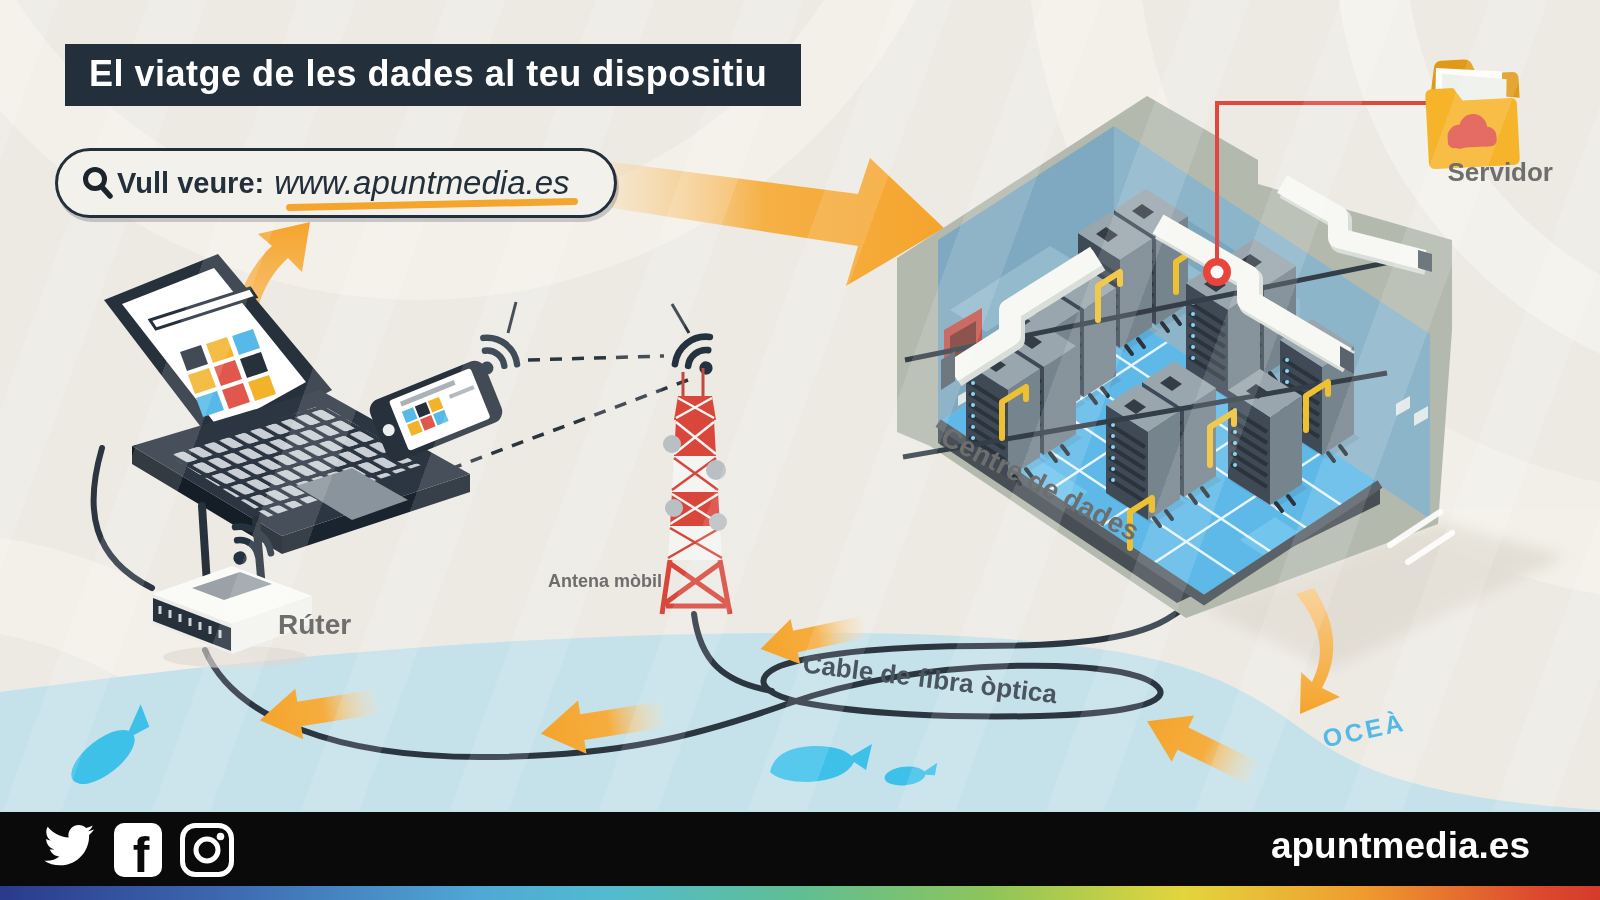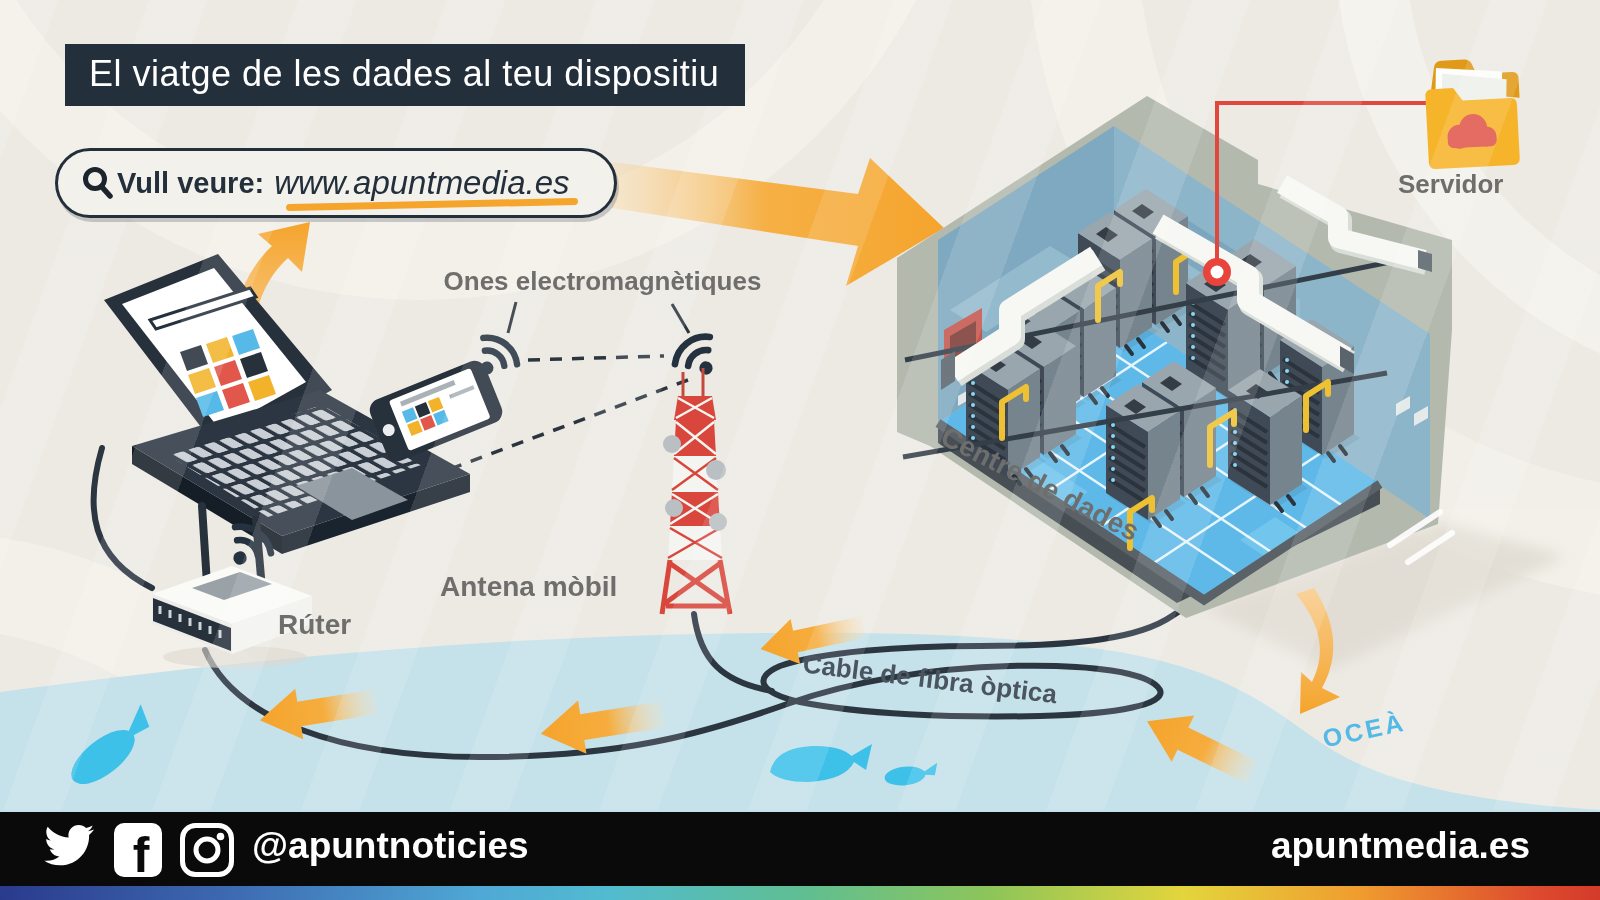--- a/index.html
+++ b/index.html
@@ -4,35 +4,35 @@
 <style>
   html,body{margin:0;padding:0;background:#555;}
   .stage{position:relative;width:1600px;height:900px;overflow:hidden;
          background:#edeae4;font-family:"Liberation Sans",sans-serif;}
   .stage svg{display:block;}
   #scene{position:absolute;left:0;top:0;}
   .stripes{position:absolute;left:0;top:0;width:1600px;height:810px;
     background:repeating-linear-gradient(110deg,rgba(255,255,255,.45) 0 55px,rgba(255,255,255,0) 55px 140px);
     opacity:.28;pointer-events:none;}
   .title{position:absolute;left:65px;top:44px;background:#232f3b;color:#fff;
-    font-weight:normal;font-size:36px;padding:9px 26px 11px 24px;letter-spacing:.5px;}
+    font-weight:bold;font-size:36px;padding:9px 34px 11px 24px;letter-spacing:.5px;}
   .searchbar{position:absolute;left:55px;top:148px;width:556px;height:64px;
     background:#f3f1ec;border:3px solid #232f3b;border-radius:36px;
     box-shadow:2px 4px 0 rgba(35,47,59,.22);display:flex;align-items:center;}
   .searchbar .mag{margin-left:22px;flex:0 0 auto;}
   .search-prefix{color:#232f3b;font-weight:bold;font-size:29px;margin-left:1px;white-space:nowrap;}
   .search-url{color:#232f3b;font-style:italic;font-size:33px;margin-left:10px;white-space:nowrap;}
   .underline{position:absolute;left:228px;top:50px;width:292px;height:7px;background:#f5a42c;
     border-radius:4px;transform:rotate(-1.2deg);}
   .label{position:absolute;color:#6e6e6d;font-weight:bold;}
   .lbl-waves{left:430px;top:266px;width:345px;text-align:center;font-size:26px;}
-  .lbl-antenna{left:440px;top:571px;width:222px;text-align:left;font-size:28px;}
+  .lbl-antenna{left:440px;top:571px;width:222px;text-align:right;font-size:18px;}
   .lbl-router{left:278px;top:609px;font-size:28px;}
   .lbl-dc{left:930px;top:472px;width:235px;font-size:28px;transform:rotate(27deg);}
-  .lbl-server{left:1398px;top:169px;width:155px;text-align:left;font-size:26px;}
+  .lbl-server{left:1398px;top:157px;width:155px;text-align:right;font-size:26px;}
   .lbl-cable{left:802px;top:665px;width:275px;font-size:26px;color:#4b5560;transform:rotate(7deg);}
   .lbl-ocean{left:1322px;top:716px;font-size:25px;color:#53b9e7;letter-spacing:3px;transform:rotate(-12deg);}
   .footer{position:absolute;left:0;top:812px;width:1600px;height:74px;background:#0a0a0a;}
   .footer .icons{position:absolute;left:42px;top:10px;}
   .footer-handle{position:absolute;left:252px;top:13px;color:#fff;font-weight:bold;font-size:37px;}
   .footer-site{position:absolute;right:70px;top:13px;color:#fff;font-weight:bold;font-size:37px;margin-left:23px;}
   .rainbow{position:absolute;left:0;top:886px;width:1600px;height:14px;
     background:linear-gradient(90deg,#2a3a8c 0%,#3e6cb3 15%,#4fa8d5 30%,#52bbd0 38%,#5fbe93 50%,#8ec559 62%,#e3d53c 74%,#f09c2f 85%,#dd4a2e 96%,#d43b2a 100%);}
 </style>
 </head>
@@ -353,21 +353,20 @@
 <div class="searchbar">
   <svg class="mag" width="36" height="36" viewBox="0 0 36 36">
     <circle cx="15" cy="14" r="9.5" fill="none" stroke="#1c242d" stroke-width="5"></circle>
     <line x1="21.5" y1="21.5" x2="30" y2="31" stroke="#1c242d" stroke-width="5.5" stroke-linecap="round"></line>
   </svg>
   <span class="search-prefix">Vull veure:</span>
   <span class="search-url">www.apuntmedia.es</span>
   <div class="underline"></div>
 </div>
 
-<div class="label lbl-waves">Ones electromagnètiques</div>
 <div class="label lbl-antenna">Antena mòbil</div>
 <div class="label lbl-router">Rúter</div>
 <div class="label lbl-dc">Centre de dades</div>
 <div class="label lbl-server">Servidor</div>
 <div class="label lbl-cable">Cable de fibra òptica</div>
 <div class="label lbl-ocean">OCEÀ</div>
 
 <div class="footer">
   <svg class="icons" width="210" height="56" viewBox="0 0 210 56">
     <g fill="#ffffff">
@@ -376,18 +375,17 @@
     <g transform="translate(72,0)">
       <rect x="0" y="1" width="48" height="54" rx="10" fill="#ffffff"></rect>
       <text x="27" y="50" font-family="Liberation Sans, sans-serif" font-size="50" font-weight="bold" fill="#0a0a0a" text-anchor="middle">f</text>
     </g>
     <g transform="translate(138,1)">
       <rect x="2.5" y="2.5" width="49" height="49" rx="13" fill="none" stroke="#ffffff" stroke-width="5"></rect>
       <circle cx="27" cy="27" r="11" fill="none" stroke="#ffffff" stroke-width="5"></circle>
       <circle cx="40.5" cy="13.5" r="3.8" fill="#ffffff"></circle>
     </g>
   </svg>
-  <div class="footer-handle">@apuntnoticies</div>
   <div class="footer-site">apuntmedia.es</div>
 </div>
 <div class="rainbow"></div>
 
 </div>
 
 </body></html>

